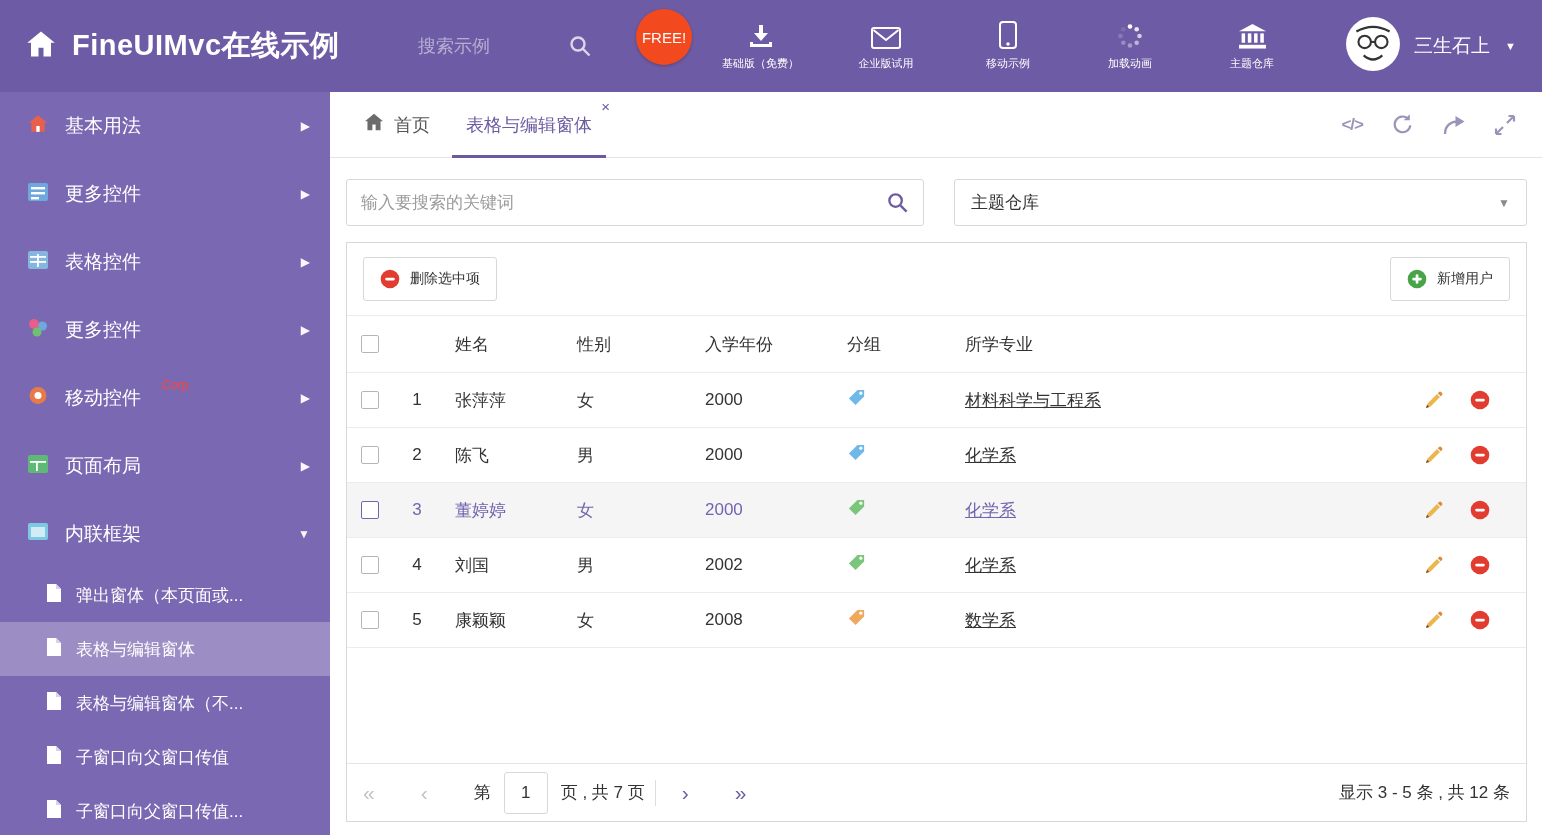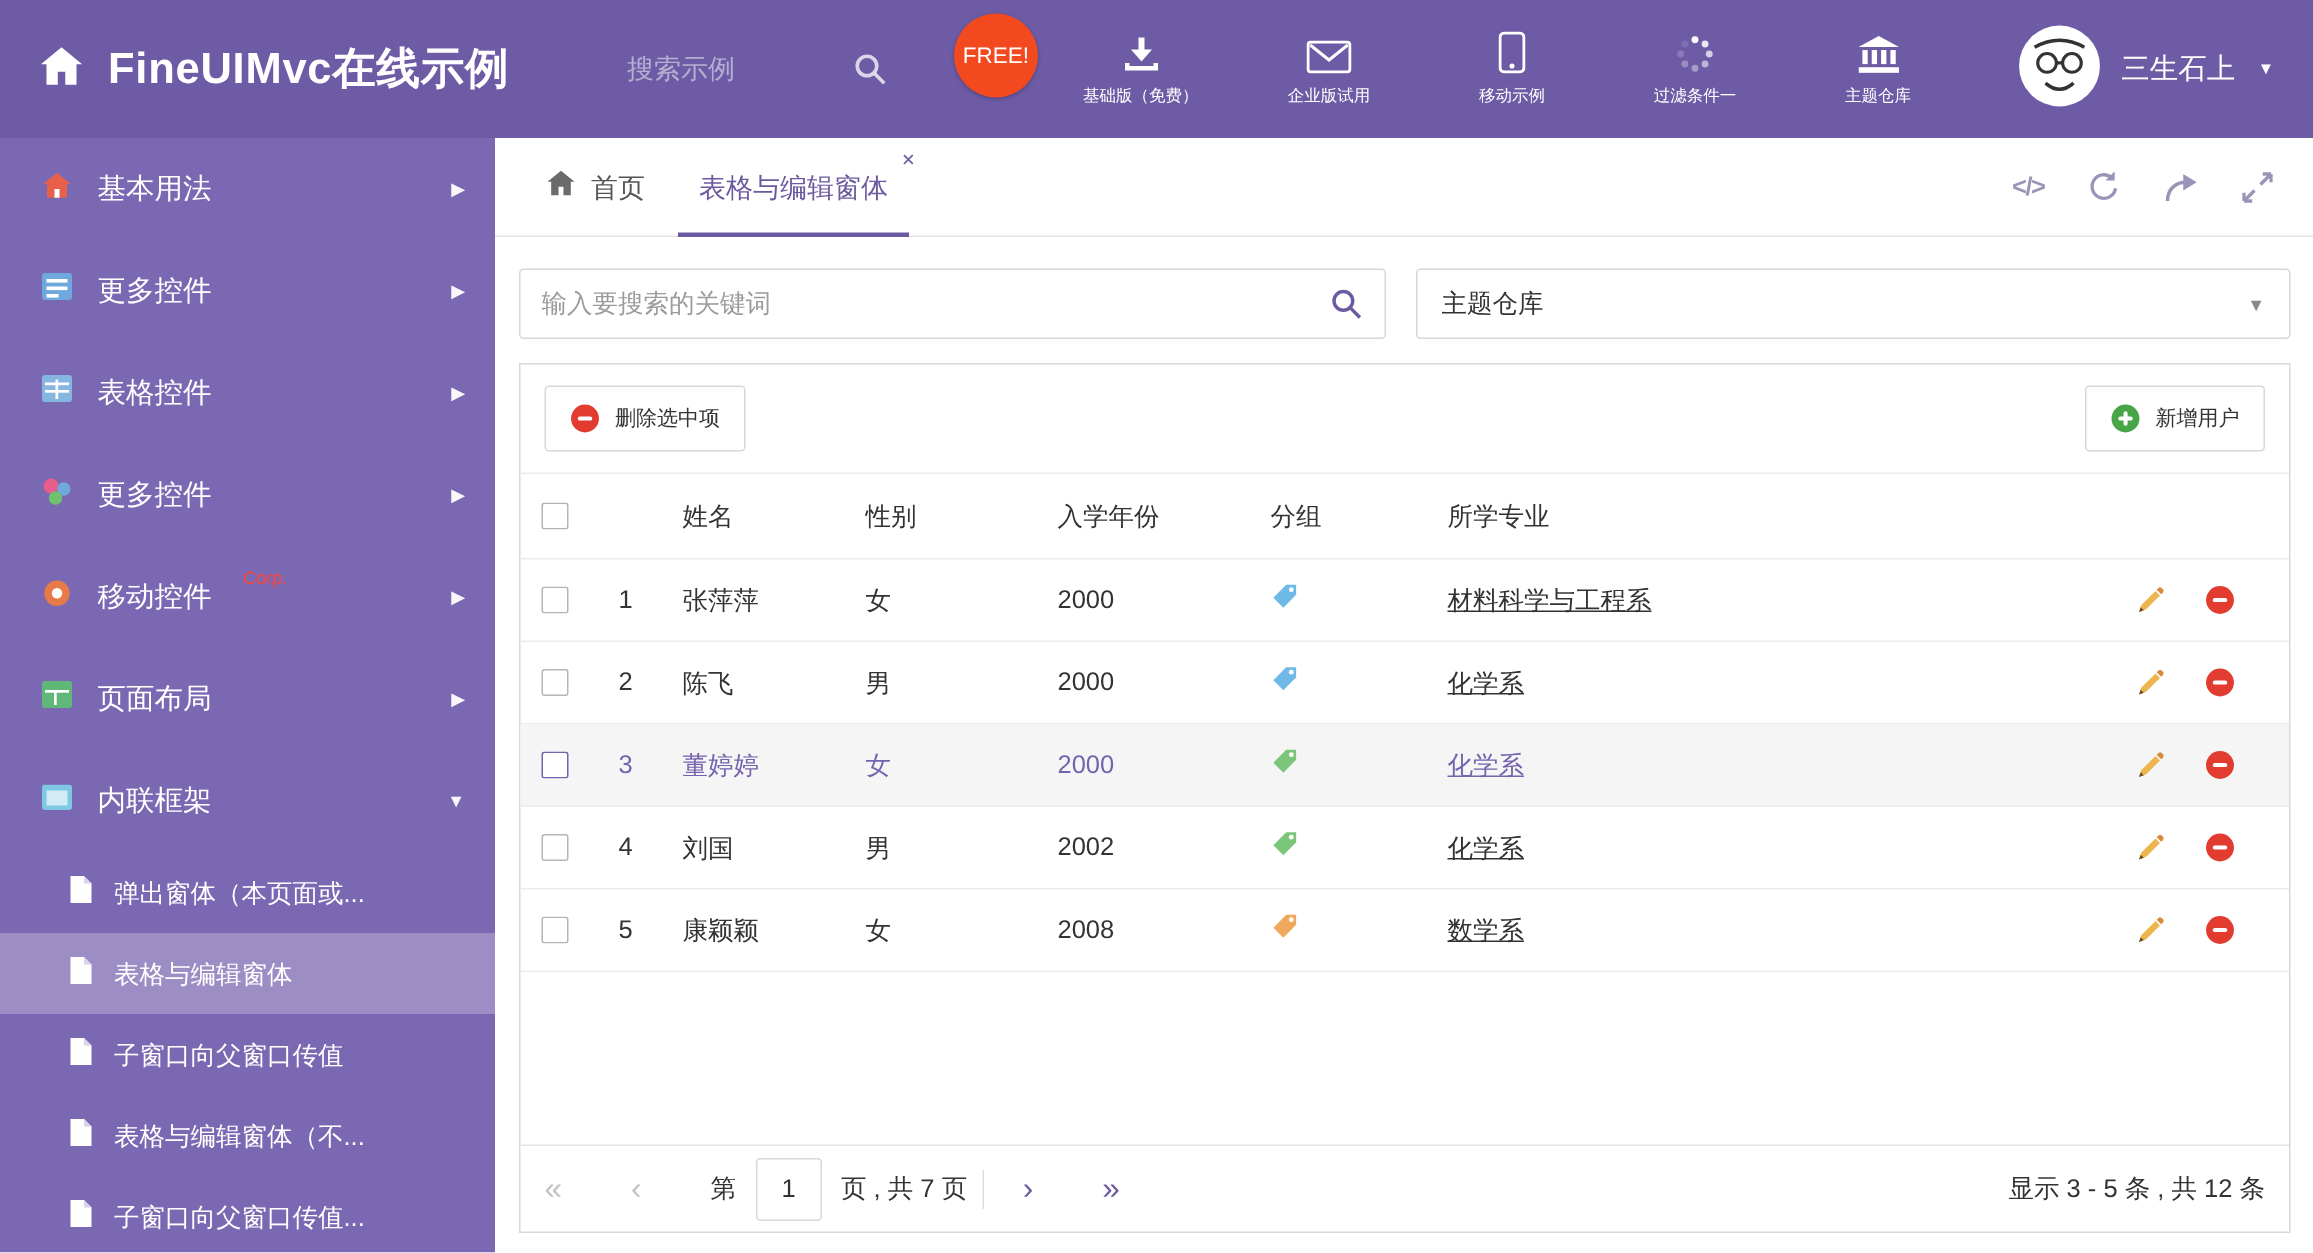--- a/index.html
+++ b/index.html
@@ -41,21 +41,21 @@
   .tabbar{height:66px;border-bottom:1px solid #E4E4E4;display:flex;align-items:stretch;padding-left:16px;flex-shrink:0}
   .tab{display:flex;align-items:center;gap:10px;padding:0 18px;font-size:18px;color:#555;cursor:pointer;position:relative}
   .tab.active{color:var(--accent,#6B5AA0)}
   .tab.active::after{content:"";position:absolute;left:4px;right:4px;bottom:-1px;height:3px;background:var(--accent,#6B5AA0)}
   .tab .tab-close{position:absolute;top:7px;right:0;font-size:15px;color:var(--accent,#6B5AA0);line-height:1}
   .tab-tools{margin-left:auto;display:flex;align-items:center;gap:28px;padding-right:26px;color:#9B94B8}
   .tab-tools .tool{cursor:pointer;display:flex;align-items:center}
   .code-glyph{font-size:17px;font-weight:bold;letter-spacing:-1px}
 
   .content{flex:1;padding:21px 15px 0 16px;display:flex;flex-direction:column;min-height:0}
-  .filter-row{display:flex;gap:20px;margin-bottom:16px;flex-shrink:0}
+  .filter-row{display:flex;gap:30px;margin-bottom:16px;flex-shrink:0}
   .search-box{width:578px;height:47px;border:1px solid #D8D8D8;border-radius:3px;display:flex;align-items:center;padding:0 14px;background:#fff}
   .search-box input{flex:1;border:none;outline:none;font-size:17px;color:#333;background:transparent}
   .search-box input::placeholder{color:#9B9B9B}
   .dropdown{flex:1;height:47px;border:1px solid #D8D8D8;border-radius:3px;display:flex;align-items:center;padding:0 16px;font-size:17px;cursor:pointer;background:#fff}
   .dropdown .dd-caret{margin-left:auto;color:#8A8A8A;font-size:12px}
 
   
   .panel{border:1px solid #D8D8D8;height:580px;display:flex;flex-direction:column;background:#fff}
   .ptoolbar{padding:14px 16px;display:flex;align-items:center;flex-shrink:0}
   .btn{height:44px;border:1px solid #D8D8D8;border-radius:3px;background:#fff;display:flex;align-items:center;gap:10px;padding:0 16px;font-size:14px;cursor:pointer;color:#333}
@@ -147,21 +147,21 @@
               <circle cx="13" cy="3.5" r="2.3" opacity="1"></circle>
               <circle cx="19.7" cy="6.3" r="2.3" opacity=".85"></circle>
               <circle cx="22.5" cy="13" r="2.3" opacity=".7"></circle>
               <circle cx="19.7" cy="19.7" r="2.3" opacity=".55"></circle>
               <circle cx="13" cy="22.5" r="2.3" opacity=".4"></circle>
               <circle cx="6.3" cy="19.7" r="2.3" opacity=".3"></circle>
               <circle cx="3.5" cy="13" r="2.3" opacity=".2"></circle>
               <circle cx="6.3" cy="6.3" r="2.3" opacity=".12"></circle>
             </svg>
         </span>
-        <span class="lbl">过滤条件一</span>
+        <span class="lbl">加载动画</span>
       </div>
       <div class="nav-item">
         <span class="ico">
           <svg width="27" height="25" viewBox="0 0 26 24" fill="#fff">
               <path d="M13 0 L26 7 H0 Z"></path>
               <rect x="2.5" y="9" width="3.4" height="9"></rect>
               <rect x="8.5" y="9" width="3.4" height="9"></rect>
               <rect x="14.5" y="9" width="3.4" height="9"></rect>
               <rect x="20.5" y="9" width="3.4" height="9"></rect>
               <rect x="0" y="20" width="26" height="3.6"></rect>
@@ -266,28 +266,28 @@
               <path d="M1 1 h9 l5 5 v13 h-14 z" fill="#fff"></path>
               <path d="M10 1 l5 5 h-5 z" fill="#D8D2EC"></path>
             </svg></span>
         <span>表格与编辑窗体</span>
       </div>
       <div class="side-child">
         <span><svg width="16" height="20" viewBox="0 0 16 20">
               <path d="M1 1 h9 l5 5 v13 h-14 z" fill="#fff"></path>
               <path d="M10 1 l5 5 h-5 z" fill="#D8D2EC"></path>
             </svg></span>
-        <span>子窗口向父窗口传值</span>
+        <span>表格与编辑窗体（不...</span>
       </div>
       <div class="side-child">
         <span><svg width="16" height="20" viewBox="0 0 16 20">
               <path d="M1 1 h9 l5 5 v13 h-14 z" fill="#fff"></path>
               <path d="M10 1 l5 5 h-5 z" fill="#D8D2EC"></path>
             </svg></span>
-        <span>表格与编辑窗体（不...</span>
+        <span>子窗口向父窗口传值</span>
       </div>
       <div class="side-child">
         <span><svg width="16" height="20" viewBox="0 0 16 20">
               <path d="M1 1 h9 l5 5 v13 h-14 z" fill="#fff"></path>
               <path d="M10 1 l5 5 h-5 z" fill="#D8D2EC"></path>
             </svg></span>
         <span>子窗口向父窗口传值...</span>
       </div>
     </aside>
 

